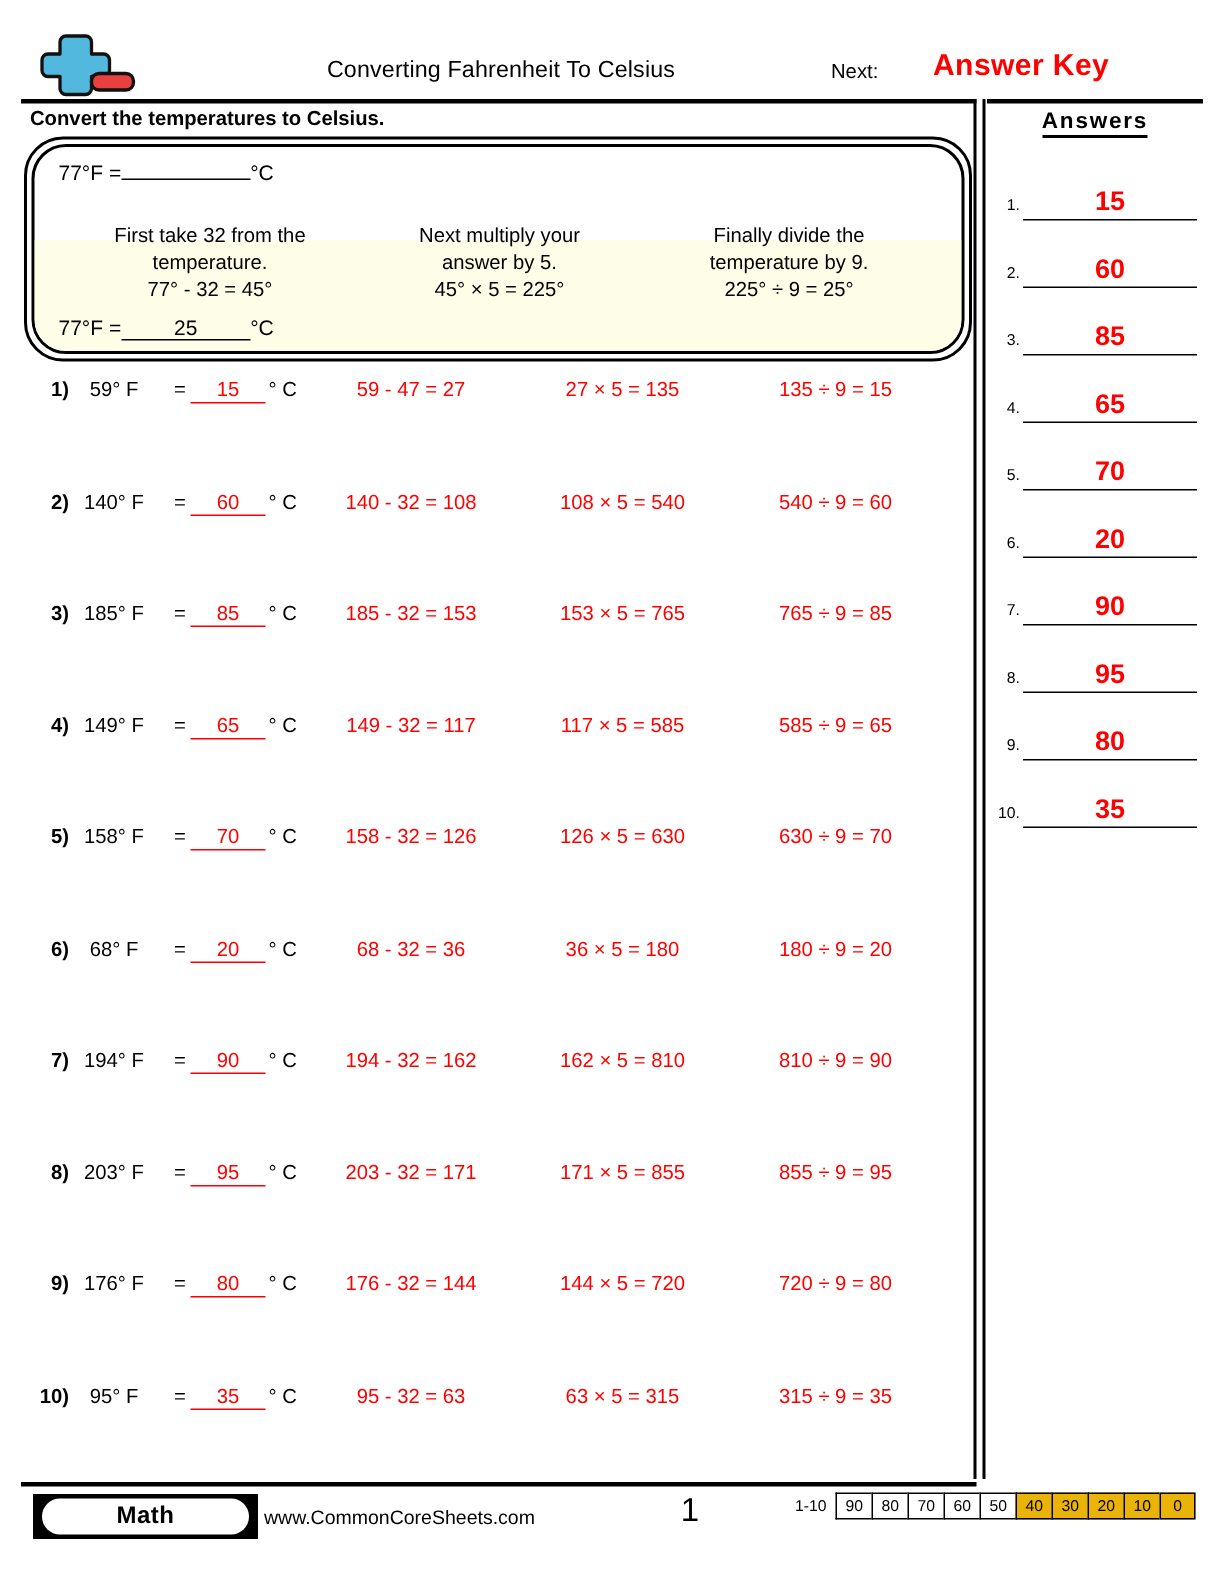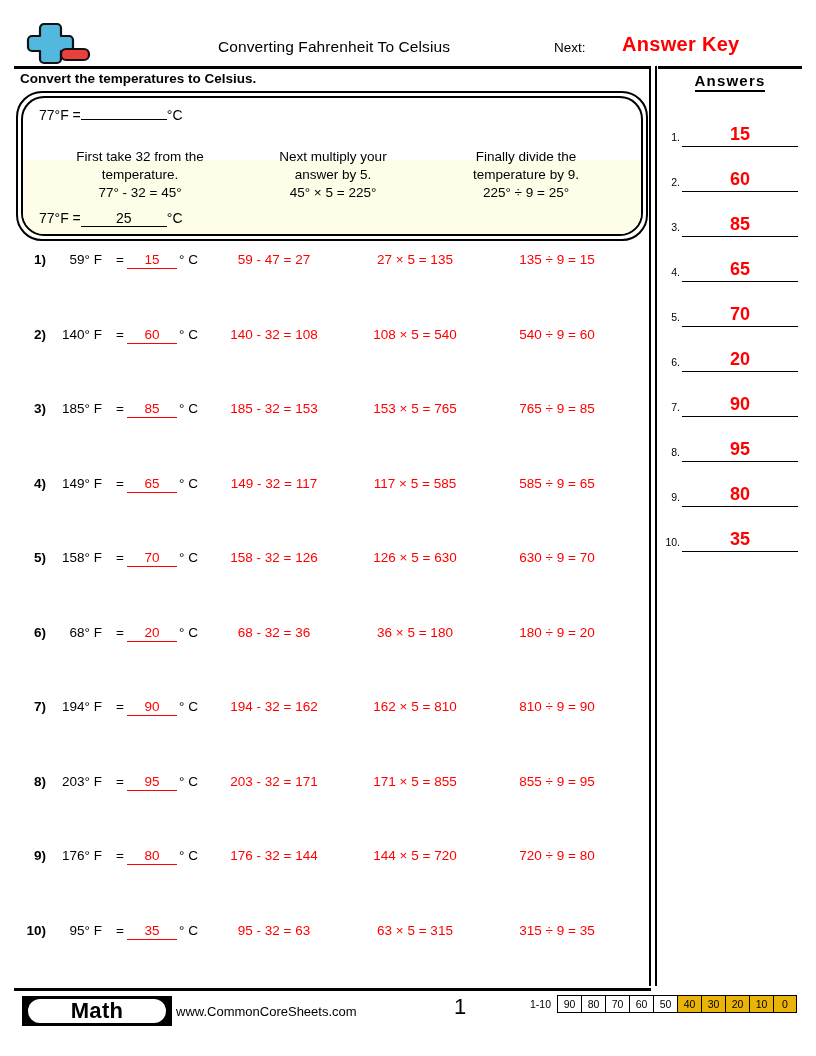--- a/index.html
+++ b/index.html
@@ -159,21 +159,21 @@
     left: 6px; top: 4px;
     width: 26px;
     text-align: right;
     font-size: 13.5px;
     font-weight: bold;
   }
   .prob-temp {
     position: absolute;
     left: 36px; top: 4px;
     width: 52px;
-    text-align: right;
+    text-align: center;
     font-size: 13.5px;
     white-space: nowrap;
   }
   .prob-eq {
     position: absolute;
     left: 102px; top: 4px;
     font-size: 13.5px;
   }
   .prob-answer {
     position: absolute;
@@ -261,21 +261,21 @@
     align-items: center;
     justify-content: center;
   }
   #math-pill {
     width: 138px; height: 24px;
     background: #fff;
     border-radius: 12px;
     display: flex;
     align-items: center;
     justify-content: center;
-    font-size: 22px;
+    font-size: 16px;
     font-weight: bold;
     letter-spacing: .3px;
   }
   #site-url {
     position: absolute;
     left: 176px; top: 1004px;
     font-size: 13px;
   }
   #page-number {
     position: absolute;

